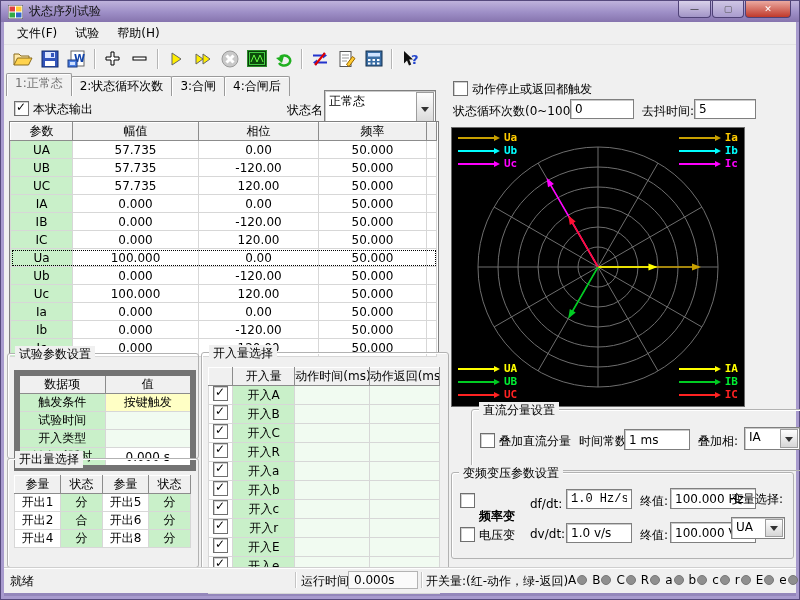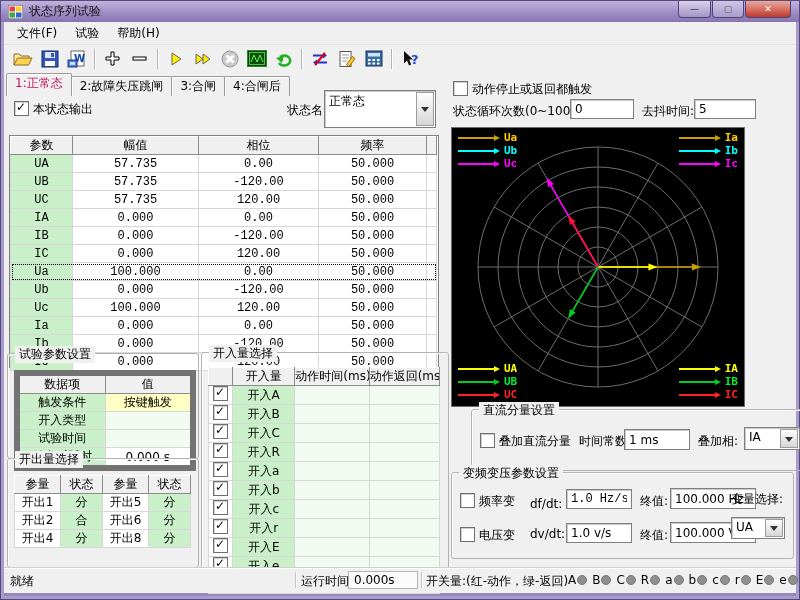--- a/index.html
+++ b/index.html
@@ -23,21 +23,21 @@
   .toolbar{position:absolute;top:45px;left:4px;right:4px;height:27px;background:#f0f0f0;
       display:flex;align-items:center;padding-left:5px;border-bottom:1px solid #dcdcdc;}
   .tbtn{width:27px;height:24px;display:flex;align-items:center;justify-content:center;}
   .tsep{width:1px;height:20px;background:#b5b5b5;box-shadow:1px 0 0 #fff;margin:0 4px;}
   
   .client{position:absolute;top:72px;left:4px;right:4px;bottom:7px;background:#f0f0f0;}
   
   .tabstrip{position:absolute;left:2px;top:2px;display:flex;align-items:flex-end;height:22px;}
   .tab{height:18px;padding:1px 8px 0;background:#f0f0f0;border:1px solid #9a9a9a;border-bottom:none;
        border-radius:2px 2px 0 0;margin-right:-1px;box-shadow:inset 1px 1px 0 #fff;white-space:nowrap;}
-  .tab.active{height:21px;color:#be185d;z-index:2;}
+  .tab.active{height:21px;color:#737373;z-index:2;}
   
   .cb{width:13px;height:13px;background:#fff;border:1px solid #6f6f6f;box-shadow:inset 1px 1px 0 #cfcfcf;
       display:inline-block;position:relative;flex:none;}
   .cb.checked::after{content:"\2713";position:absolute;left:1px;top:-2px;font-size:12px;font-weight:bold;}
   .field{position:absolute;background:#fff;border:1px solid #7f7f7f;box-shadow:inset 1px 1px 0 #c9c9c9;
       padding:1px 4px;font:12px "DejaVu Sans",sans-serif;color:#000;box-sizing:border-box;}
   .combo{position:absolute;background:#fff;border:1px solid #7f7f7f;box-shadow:inset 1px 1px 0 #c9c9c9;box-sizing:border-box;}
   .combo-text{position:absolute;left:4px;top:2px;}
   .combo-arrow{position:absolute;right:1px;top:1px;bottom:1px;width:16px;
       background:linear-gradient(#fefefe,#d6d6d6);border:1px solid #9d9d9d;
@@ -208,34 +208,34 @@
           <path d="M4 1 L4 13.5 L7 10.5 L9 15.5 L11.2 14.5 L9.2 9.5 L13 9.5 Z" fill="#111"></path>
           <text x="11" y="14" font-size="13" font-weight="bold" fill="#2244cc">?</text>
         </svg>
       </div>
   </div>
 
   <div class="client">
 
     <div class="tabstrip">
       <div class="tab active">1:正常态</div>
-      <div class="tab">2:故障失压跳闸</div>
+      <div class="tab">2:状态循环次数</div>
       <div class="tab">3:合闸</div>
       <div class="tab">4:合闸后</div>
     </div>
 
     <span class="cb checked" style="position:absolute;left:10px;top:29px;"></span>
     <span class="lbl" style="left:29px;top:29px;">本状态输出</span>
     <span class="lbl" style="left:283px;top:30px;">状态名</span>
     <div class="combo" style="left:320px;top:18px;width:112px;height:38px;">
       <span class="combo-text">正常态</span>
       <span class="combo-arrow"></span>
     </div>
 
-    <div class="tbl-wrap" style="left:5px;top:63px;width:428px;height:231px;font-family:Liberation Mono, monospace;">
+    <div class="tbl-wrap" style="left:5px;top:49px;width:428px;height:231px;">
       <table class="grid" style="width:426px;">
         <colgroup>
             <col style="width:62px">
             <col style="width:126px">
             <col style="width:120px">
             <col style="width:108px">
             <col style="width:10px">
           </colgroup>
         <tbody>
             <tr>
@@ -343,25 +343,25 @@
         <tbody>
             <tr>
               <th>数据项</th>
               <th>值</th>
             </tr>
         <tr>
               <td class="cell-green">触发条件</td>
               <td class="cell-yellow">按键触发</td>
             </tr>
         <tr>
+              <td class="cell-green">试验时间</td>
+              <td class="cell-pale"></td>
+            </tr>
+        <tr>
               <td class="cell-green">开入类型</td>
-              <td class="cell-pale"></td>
-            </tr>
-        <tr>
-              <td class="cell-green">试验时间</td>
               <td class="cell-pale"></td>
             </tr>
         <tr>
               <td class="cell-green">触发后延时</td>
               <td class="cell-white">0.000 s</td>
             </tr>
       </tbody>
         </table>
     </div>
 
@@ -617,21 +617,21 @@
       <span class="lbl" style="left:226px;top:23px;">叠加相:</span>
       <div class="combo" style="left:272px;top:17px;width:56px;height:23px;">
         <span class="combo-text">IA</span>
         <span class="combo-arrow"></span>
       </div>
     </div>
 
     <div class="grp" style="left:447px;top:400px;width:341px;height:85px;">
       <span class="grp-title">变频变压参数设置</span>
       <span class="cb" style="position:absolute;left:8px;top:20px;"></span>
-      <span class="lbl" style="left:27px;top:20px;">频率变</span>
+      <span class="lbl" style="left:27px;top:35px;font-weight:bold;">频率变</span>
       <span class="lbl" style="left:78px;top:24px;">df/dt:</span>
       <input class="field" style="left: 114px; top: 16px; width: 66px; height: 20px; font-family: Liberation Mono, monospace;" value="1.0 Hz/s">
       <span class="lbl" style="left:188px;top:20px;">终值:</span>
       <input class="field" style="left: 218px; top: 15px; width: 86px; height: 21px;" value="100.000 Hz">
 
       <span class="cb" style="position:absolute;left:8px;top:54px;"></span>
       <span class="lbl" style="left:27px;top:54px;">电压变</span>
       <span class="lbl" style="left:78px;top:54px;">dv/dt:</span>
       <input class="field" style="left: 114px; top: 50px; width: 66px; height: 20px;" value="1.0 v/s">
       <span class="lbl" style="left:188px;top:54px;">终值:</span>

